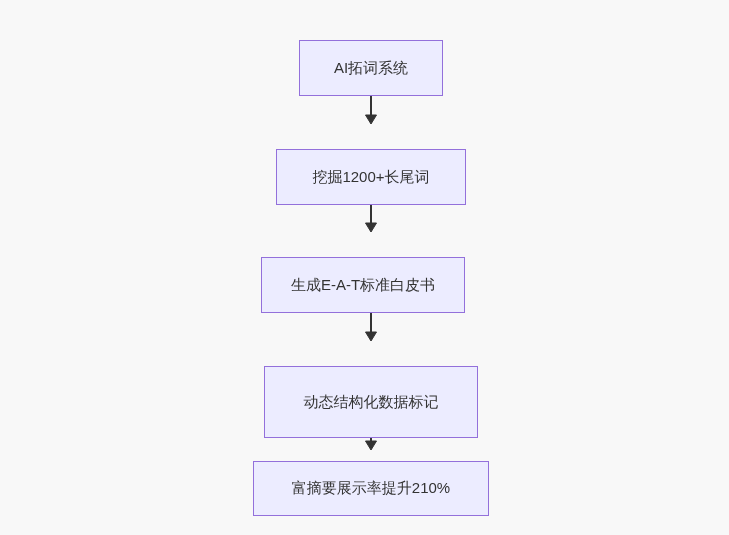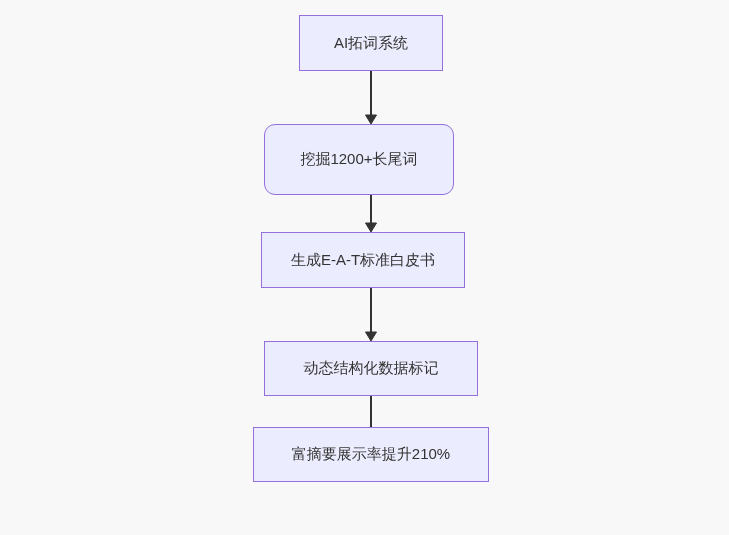--- a/index.html
+++ b/index.html
@@ -39,26 +39,27 @@
     box-sizing: border-box;
     background: #ececff;
     border: 1px solid #9370db;
     color: #333333;
     font-size: 15px;
     display: flex;
     align-items: center;
     justify-content: center;
     text-align: center;
     white-space: nowrap;
+    margin-top: 25px;
   }
   .n1 { left: 299px; top: 15px;  width: 144px; height: 56px; }
-  .n2 { left: 264px; top: 124px; width: 190px; height: 71px; border-radius: 11px; }
+  .n2 { left: 276px; top: 124px; width: 190px; height: 56px; }
   .n3 { left: 261px; top: 232px; width: 204px; height: 56px; }
-  .n4 { left: 264px; top: 341px; width: 214px; height: 55px; }
-  .n5 { left: 253px; top: 427px; width: 236px; height: 55px; }
+  .n4 { left: 264px; top: 341px; width: 214px; height: 72px; }
+  .n5 { left: 253px; top: 436px; width: 236px; height: 55px; }
 </style>
 </head>
 <body>
 
 <div class="canvas">
 
   <svg class="edges" width="729" height="535" viewBox="0 0 729 535" xmlns="http://www.w3.org/2000/svg">
     <g>
       <line x1="371" y1="71" x2="371" y2="116"></line>
       <polygon points="365.5,115 376.5,115 371,124"></polygon>

